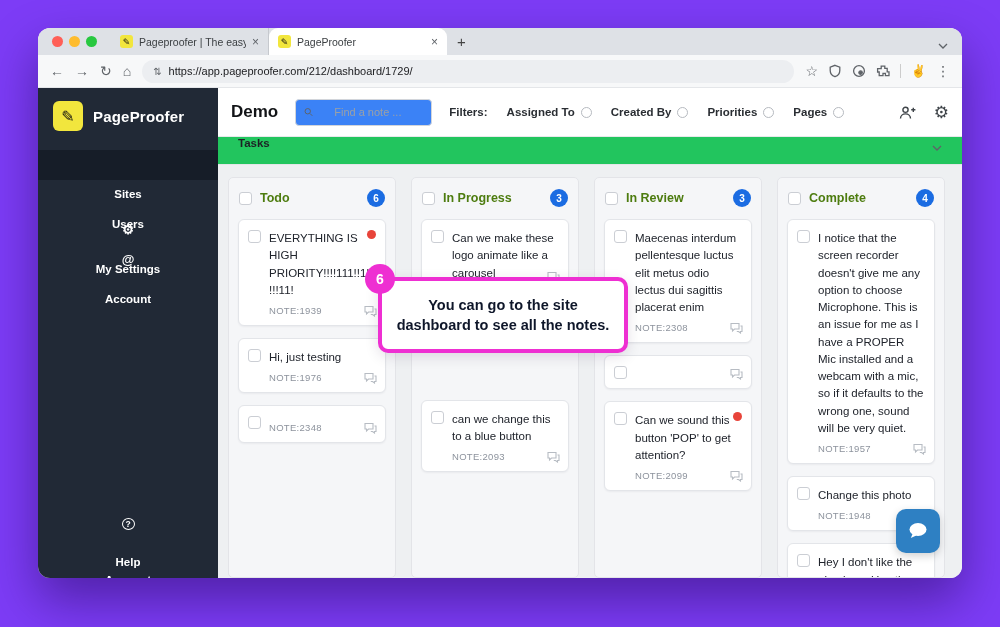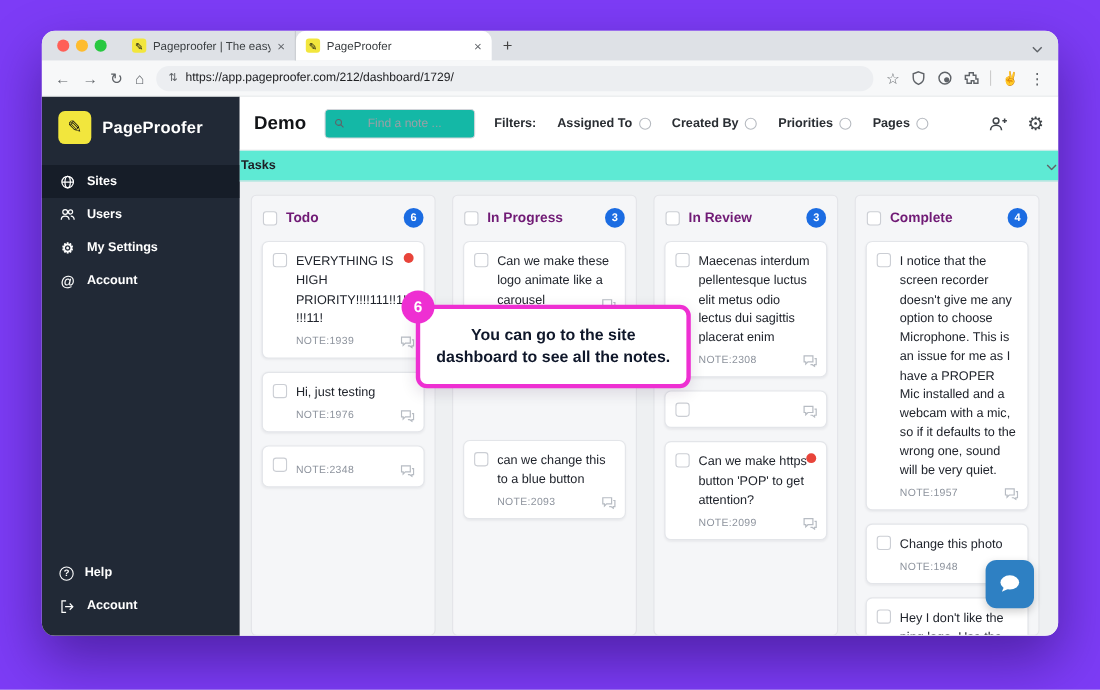--- a/index.html
+++ b/index.html
@@ -46,54 +46,54 @@
 
   
   .app { flex:1; display:flex; min-height:0; }
 
   .sidebar { width:180px; background:var(--sidebar-dark,#212936); color:#fff; display:flex; flex-direction:column; flex:none; }
   .brand { display:flex; align-items:center; gap:10px; padding:13px 15px 11px; }
   .brand-icon { width:30px; height:30px; border-radius:6px; background:var(--brand-yellow,#f2e63d); color:#111;
                 display:flex; align-items:center; justify-content:center; font-size:16px; }
   .brand-name { font-size:15px; font-weight:700; letter-spacing:.2px; }
   .nav { margin-top:8px; }
-  .nav-item { height:30px; display:flex; align-items:center; gap:10px; padding:12px 16px; font-size:11.5px; font-weight:700; cursor:default; }
+  .nav-item { height:30px; display:flex; align-items:center; gap:26px; padding:12px 16px; font-size:11.5px; font-weight:700; cursor:default;flex-direction:column; }
   .nav-item.active { background:#161d28; }
   .nav-item svg { stroke:#fff; fill:none; stroke-width:1.2; }
   .glyph-icon { width:15px; text-align:center; font-size:13px; }
   .side-spacer { flex:1; }
   .side-footer { padding-bottom:12px; }
   .help-circle { width:13px; height:13px; border-radius:50%; border:1.2px solid #fff; font-size:8.5px; font-weight:700;
                  display:flex; align-items:center; justify-content:center; }
 
   .main { flex:1; background:#eef0f2; display:flex; flex-direction:column; position:relative; min-width:0; }
 
   .app-header { height:49px; background:#fff; display:flex; align-items:center; padding:0 13px; border-bottom:1px solid #e8e9eb; flex:none; }
   .site-name { font-size:17px; font-weight:700; color:#121417; }
-  .search { width:137px; height:27px; border:1px solid #d2d5da; border-radius:4px; background:#14b8a6;
+  .search { width:137px; height:27px; border:1px solid #d2d5da; border-radius:4px; background:#3b82f6;
             display:flex; align-items:center; gap:21px; padding:0 8px; margin-left:17px; }
   .search input { border:0; outline:0; width:100%; font-size:11px; font-family:"Liberation Sans",sans-serif; color:#333; background:transparent; }
   .search input::placeholder { color:#9aa0a6; }
   .filters-label { font-size:11.5px; font-weight:700; color:#2a2e33; margin-left:17px; }
   .filter-chip { display:flex; align-items:center; gap:6px; margin-left:19px; font-size:11.5px; font-weight:700; color:#2a2e33; }
   .filter-circle { width:11px; height:11px; border-radius:50%; border:1.5px solid #b6bac0; background:#fff; }
   .header-spacer { flex:1; }
   .hdr-icon { margin-left:18px; color:#3f4449; display:flex; align-items:center; }
   .hdr-icon svg { stroke:#3f4449; fill:none; stroke-width:1.4; }
   .gear-glyph { font-size:17px; color:#3f4449; }
 
-  .tasks-bar { height:28px; background:#5eead4; border-bottom:1px solid #e4e5e8; display:flex; align-items:center; padding:0 1px; flex:none; }
+  .tasks-bar { height:28px; background:#22c55e; border-bottom:1px solid #e4e5e8; display:flex; align-items:flex-start; padding:0 20px; flex:none; }
   .tasks-label { font-size:11.5px; font-weight:700; color:#1d2025; }
   .tasks-chevron { margin-left:auto; }
 
   .board { flex:1; min-height:0; display:flex; gap:15px; padding:12px 10px 0; overflow:hidden; }
   .column { width:168px; flex:none; background:#f5f6f8; border:1px solid #e3e4e8; border-radius:5px; overflow:hidden; height:100%; }
   .col-header { display:flex; align-items:center; gap:8px; padding:11px 10px 9px; }
   .cb { width:13px; height:13px; border:1px solid #cbced4; border-radius:3px; background:#fff; flex:none; }
-  .col-title { font-size:12.5px; font-weight:700; color:#701a75; }
+  .col-title { font-size:12.5px; font-weight:700; color:#4d7c0f; }
   .col-badge { margin-left:auto; width:18px; height:18px; border-radius:50%; background:var(--badge-blue,#1b6ce2); color:#fff;
                font-size:10px; font-weight:700; display:flex; align-items:center; justify-content:center; }
   .col-cards { padding:3px 9px 0; }
   .card { background:#fff; border:1px solid #e3e5e9; border-radius:6px; box-shadow:0 1px 2px rgba(20,24,40,.05);
           margin-bottom:12px; padding:10px 9px 9px; display:flex; gap:8px; position:relative; }
   .card-body { flex:1; min-width:0; }
   .card-text { font-size:11.5px; line-height:1.5; color:#20242c; overflow-wrap:anywhere; }
   .card-note { margin-top:6px; font-size:9.5px; color:#8d939d; letter-spacing:.3px; }
   .red-dot { position:absolute; top:10px; right:9px; width:9px; height:9px; border-radius:50%; background:var(--priority-red,#e8443a); }
   .comment-icon { position:absolute; bottom:8px; right:8px; }
@@ -384,21 +384,21 @@
     <svg class="comment-icon" width="13" height="12" viewBox="0 0 13 12" hidden="">
       <g fill="none" stroke="#b7bcc3" stroke-width="1.1">
         <path d="M1 1.5h8v5.5H4.5L2.5 9V7H1z"></path>
         <path d="M10.5 4H12v5.5h-1.5V11l-2-1.5H6.8"></path>
       </g>
     </svg>
   </div>
               <div class="card">
     <span class="cb"></span>
     <div class="card-body">
-      <div class="card-text">Can we make https button 'POP' to get attention?</div>
+      <div class="card-text">Can we sound this button 'POP' to get attention?</div>
       <div class="card-note">NOTE:2099</div>
     </div>
     <span class="red-dot"></span>
     <svg class="comment-icon" width="13" height="12" viewBox="0 0 13 12" hidden="">
       <g fill="none" stroke="#b7bcc3" stroke-width="1.1">
         <path d="M1 1.5h8v5.5H4.5L2.5 9V7H1z"></path>
         <path d="M10.5 4H12v5.5h-1.5V11l-2-1.5H6.8"></path>
       </g>
     </svg>
   </div>

